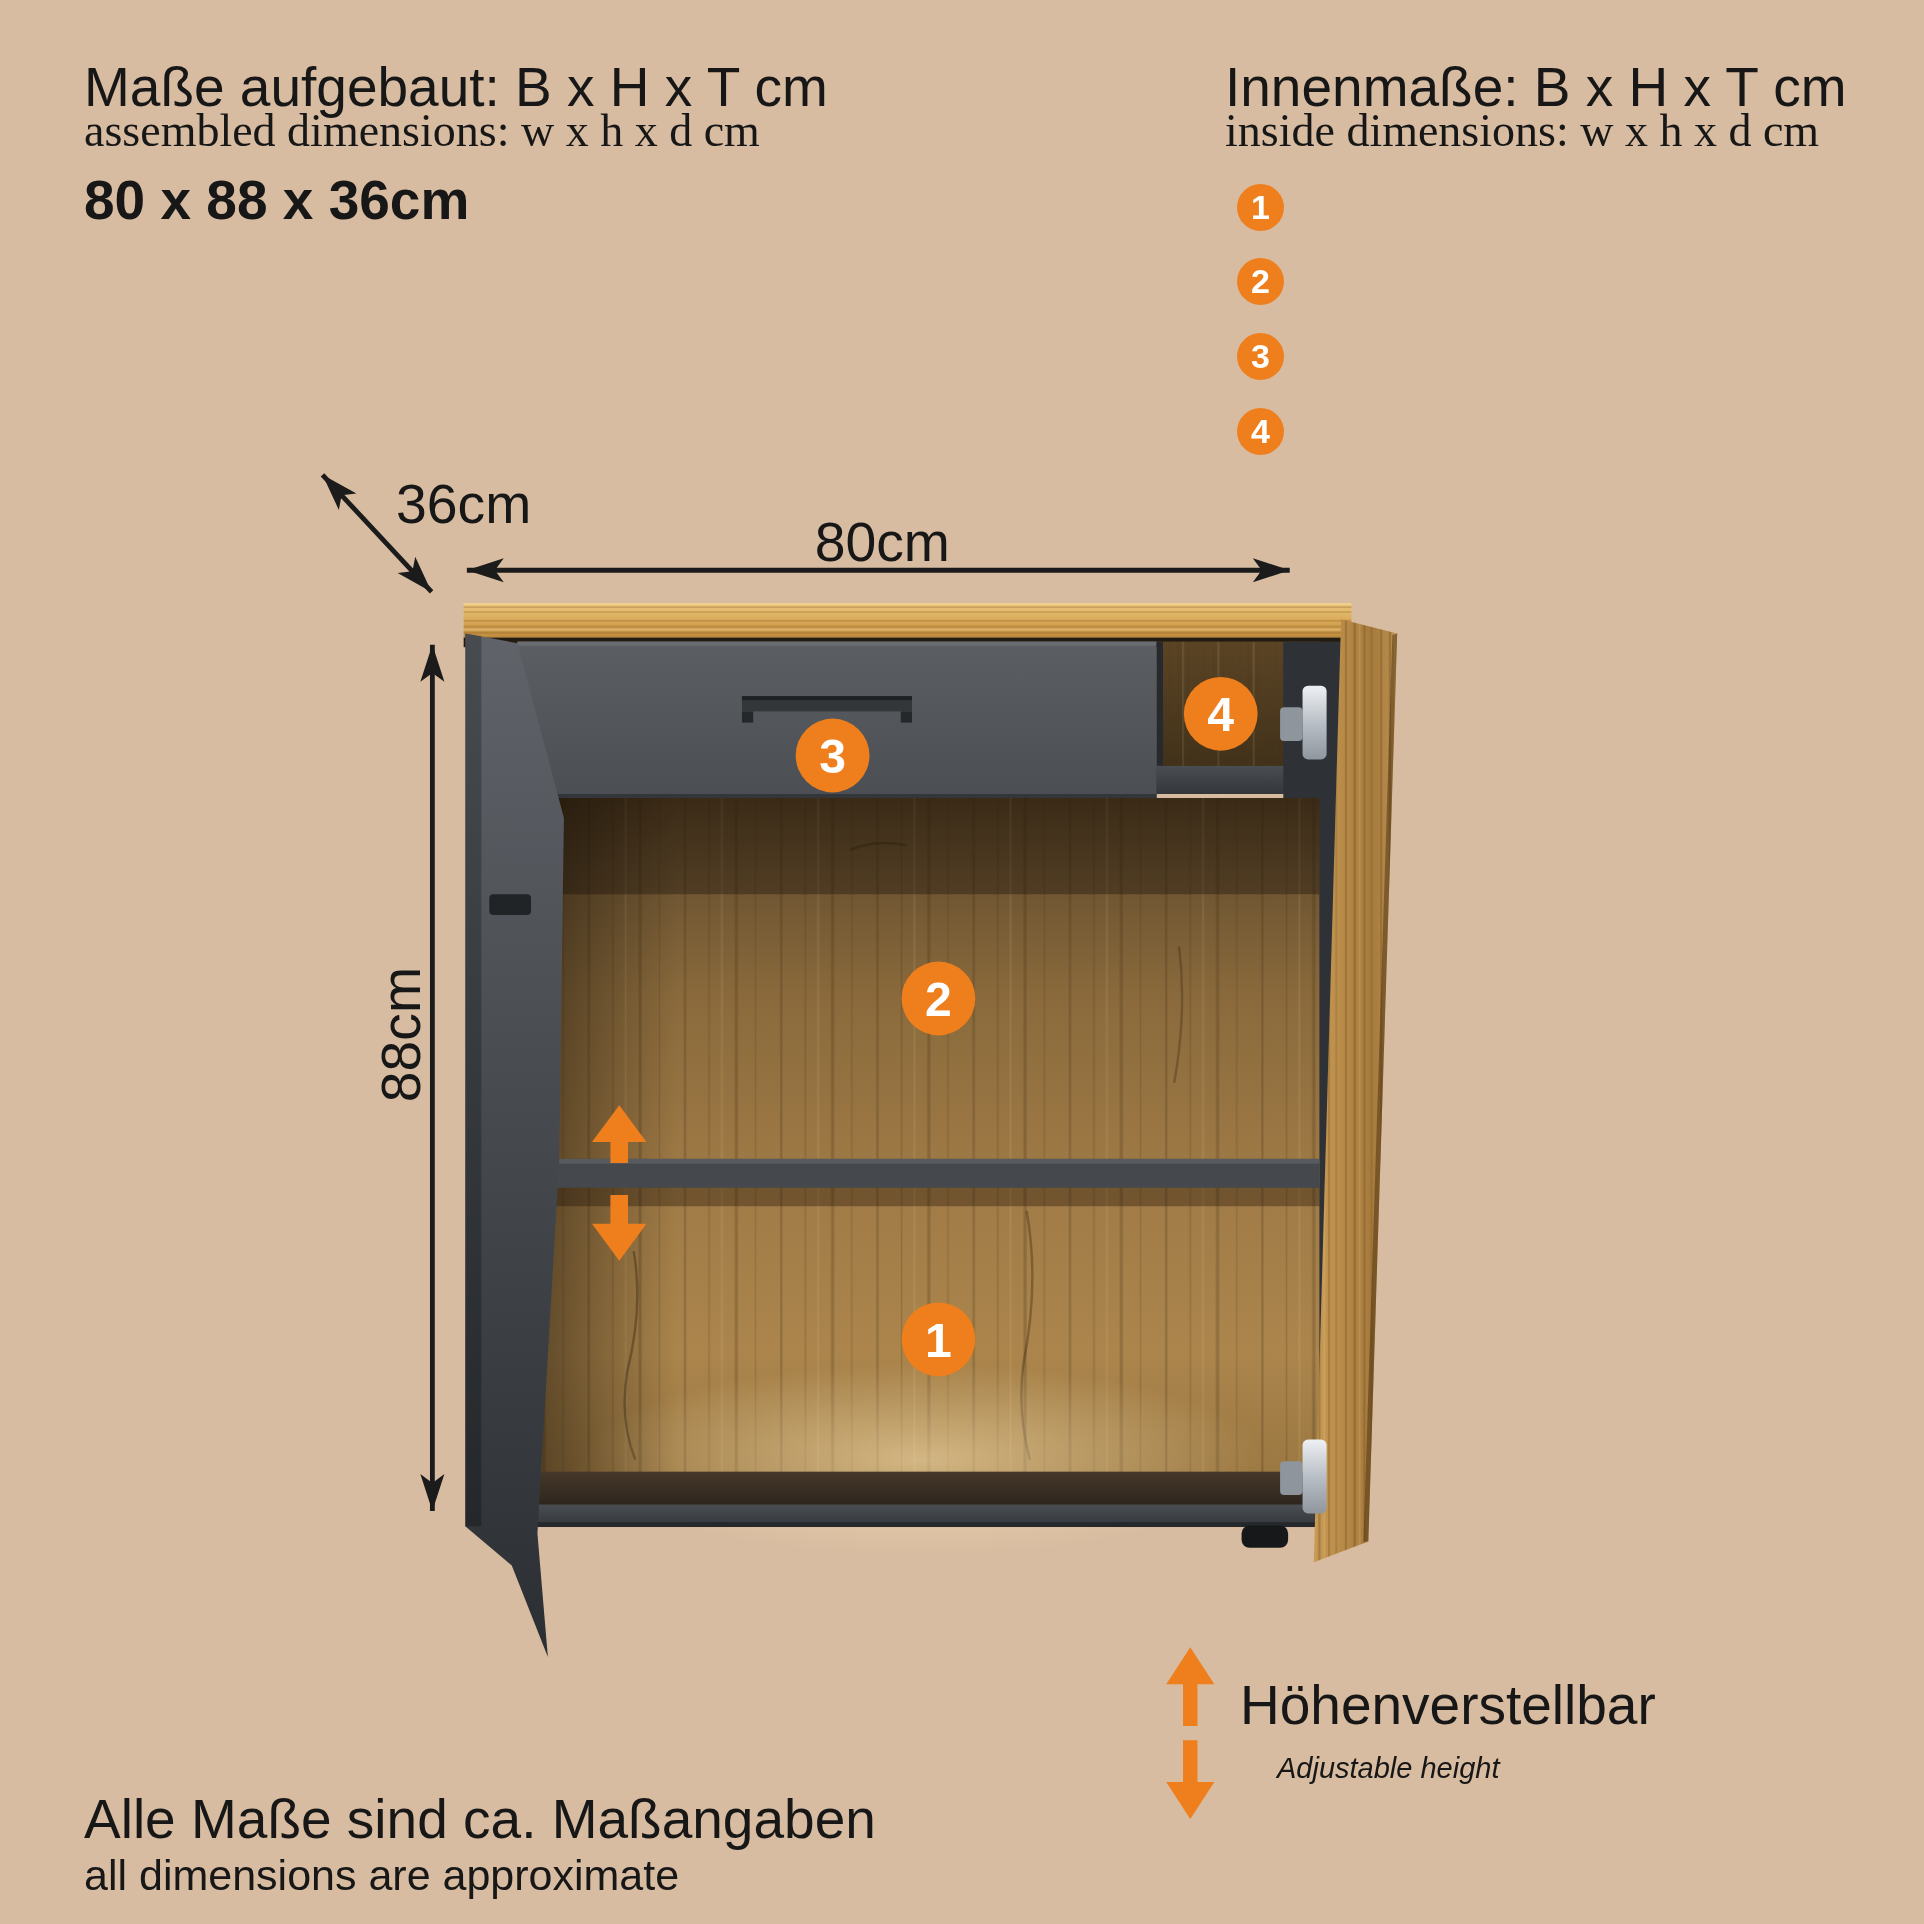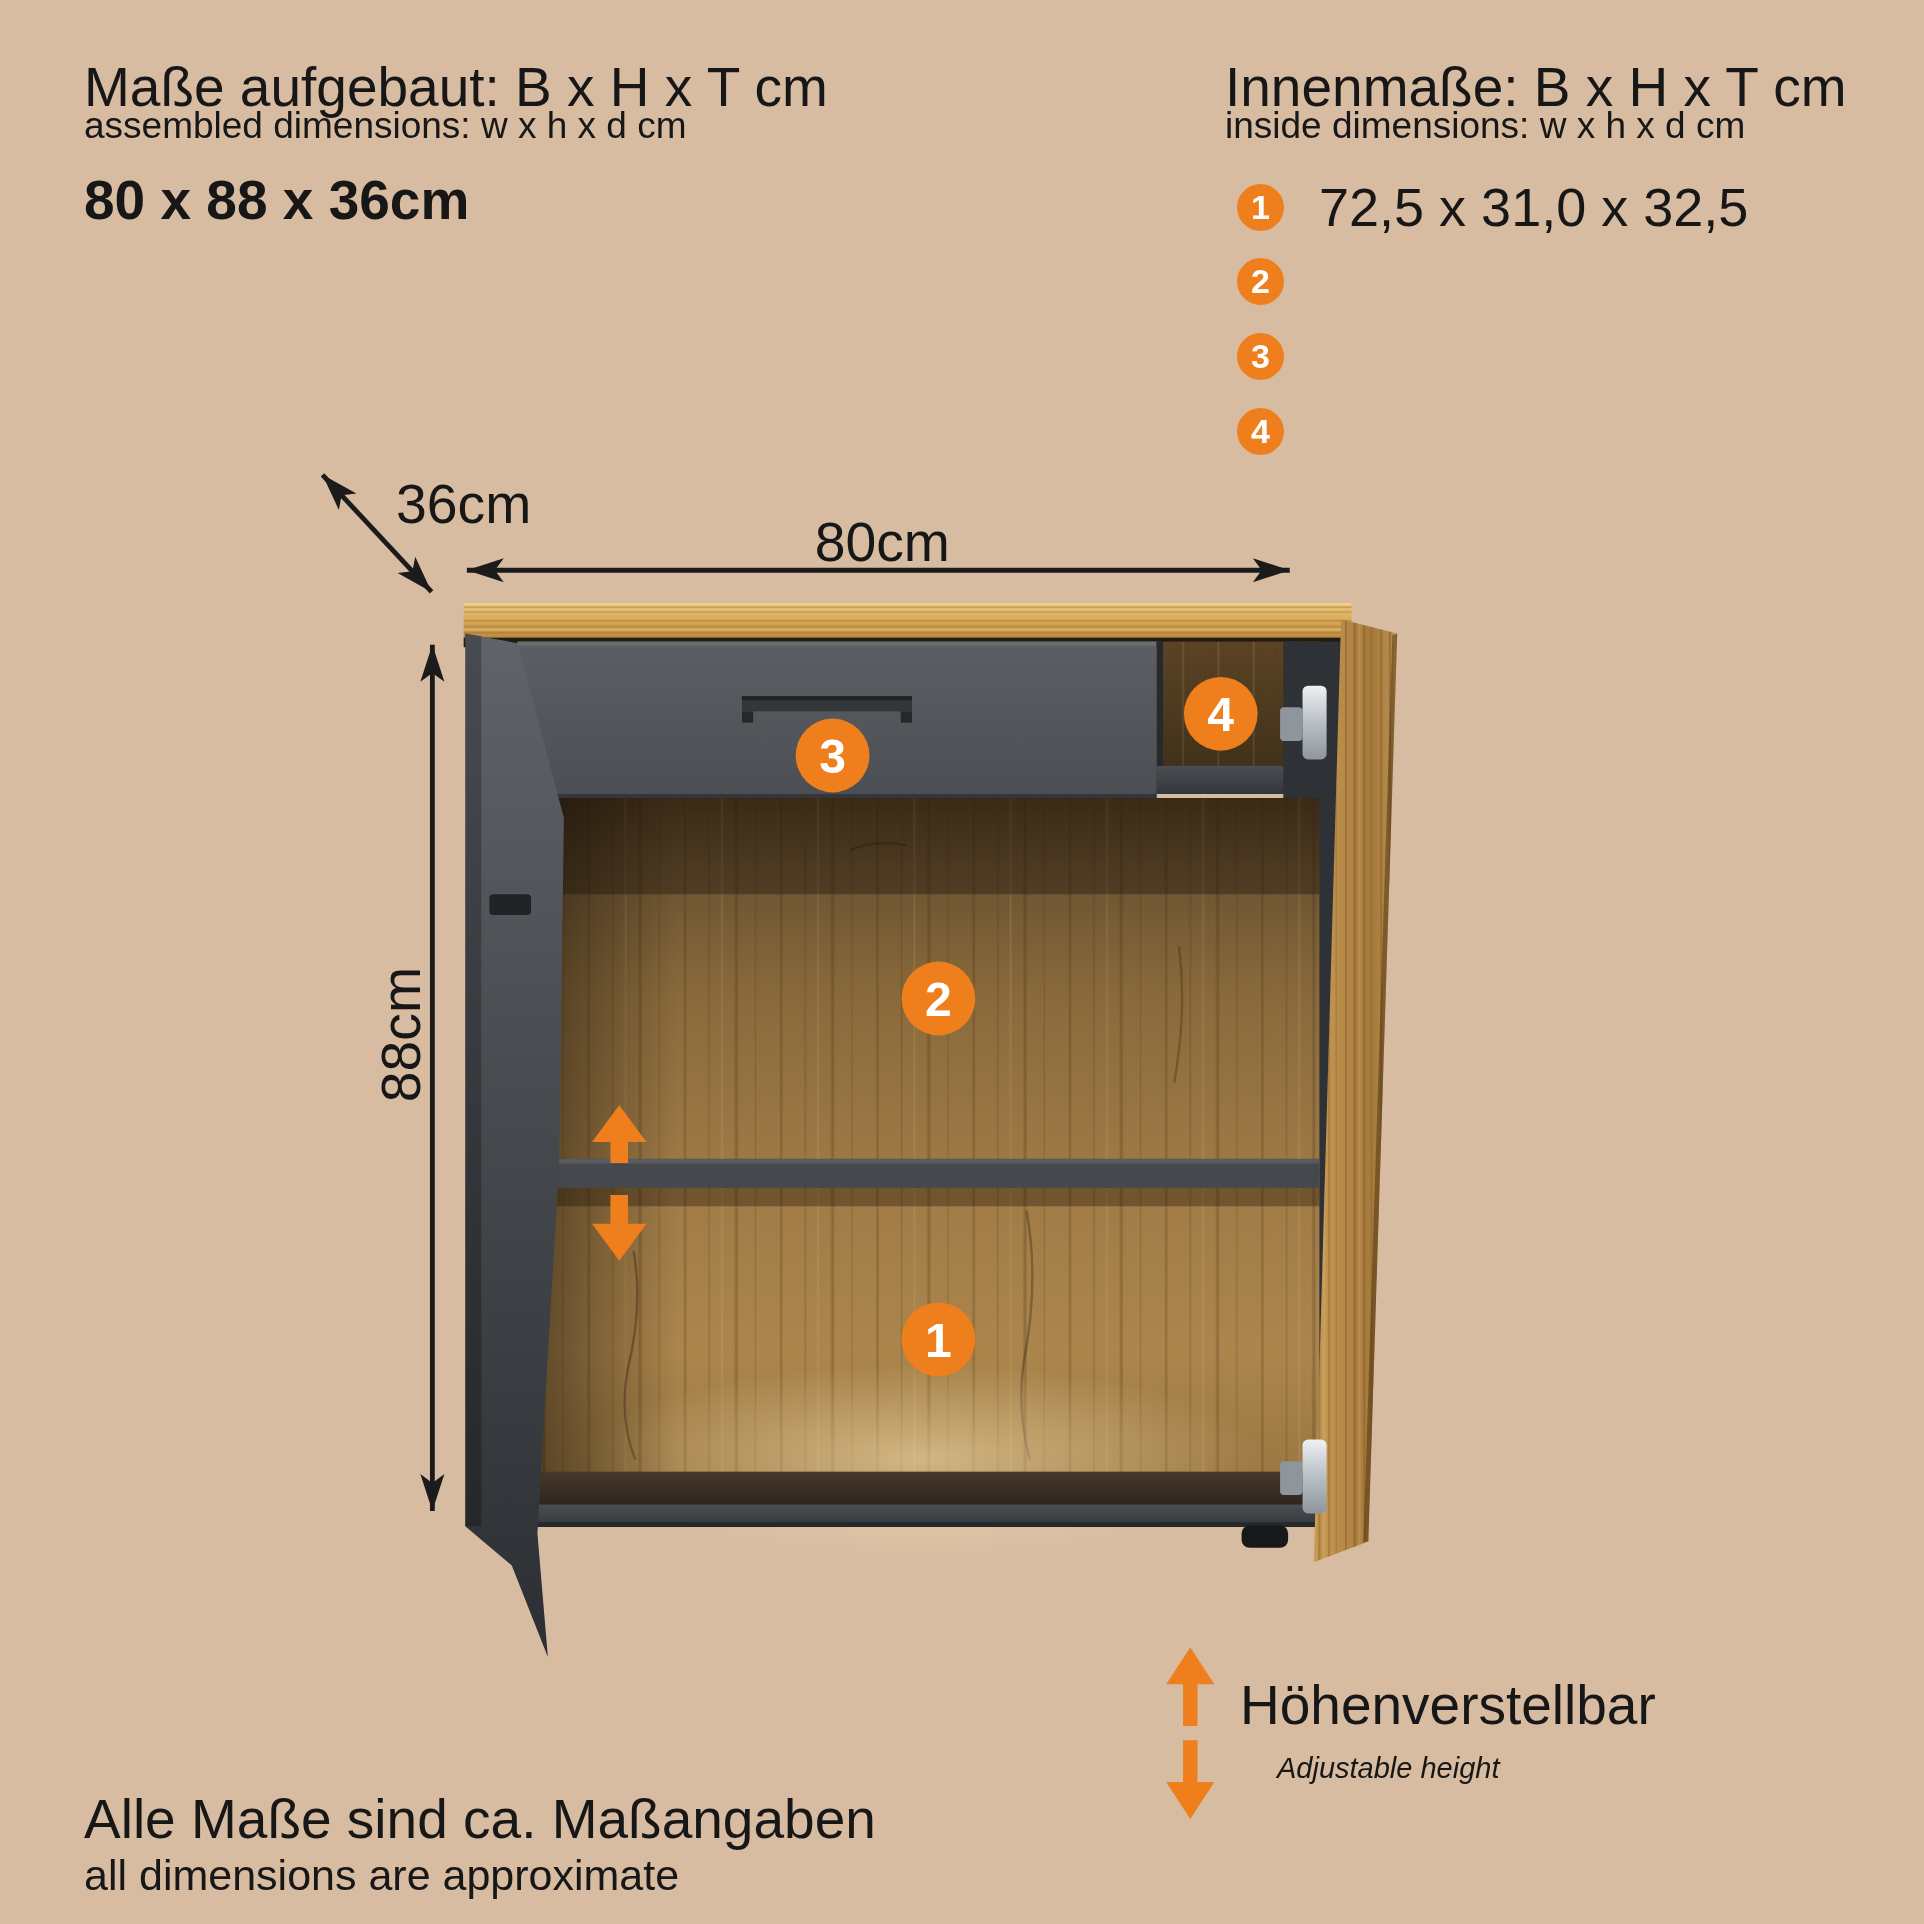--- a/index.html
+++ b/index.html
@@ -4,21 +4,21 @@
 <style>
   html,body{margin:0;padding:0;}
   body{
     width:1925px;height:1924px;position:relative;overflow:hidden;
     background:#d8bca1;
     font-family:"Liberation Sans", sans-serif;
     color:#171717;
   }
   .abs{position:absolute;}
   .hdr-title{font-size:55px;line-height:1.04;white-space:nowrap;margin-top:24px;}
-  .hdr-sub{font-size:37px;line-height:1.04;white-space:nowrap;}
+  .hdr-sub{font-size:46px;line-height:1.04;white-space:nowrap;font-family:Liberation Serif, serif;}
   .hdr-value{font-size:55px;line-height:1.04;white-space:nowrap;}
   .key-row{position:absolute;display:flex;align-items:center;height:72px;}
   .key-circle{
     width:47px;height:47px;border-radius:50%;
     background:#ee7f1c;color:#fff;font-weight:bold;font-size:34px;
     display:flex;align-items:center;justify-content:center;flex:0 0 auto;
   }
   .key-dims{font-size:54px;margin-left:35px;white-space:nowrap;}
   .legend-de{font-size:55px;white-space:nowrap;}
   .legend-en{font-size:29px;white-space:nowrap;font-style:italic;}
@@ -33,21 +33,20 @@
 
 <div class="abs hdr-title" style="left:84px;top:35px;">Maße aufgebaut: B x H x T cm</div>
 <div class="abs hdr-sub" style="left:84px;top:107px;">assembled dimensions: w x h x d cm</div>
 <div class="abs hdr-value" style="left:84px;top:172px;font-weight:bold;">80 x 88 x 36cm</div>
 
 <div class="abs hdr-title" style="left:1225px;top:35px;text-align:right;">Innenmaße: B x H x T cm</div>
 <div class="abs hdr-sub" style="left:1225px;top:107px;">inside dimensions: w x h x d cm</div>
 
 <div class="key-row" style="left:1237px;top:171px;">
   <div class="key-circle">1</div>
-  <div class="key-dims">72,5 x 31,0 x 32,5</div>
 </div>
 <div class="key-row" style="left:1237px;top:245px;">
   <div class="key-circle">2</div>
 </div>
 <div class="key-row" style="left:1237px;top:320px;">
   <div class="key-circle">3</div>
 </div>
 <div class="key-row" style="left:1237px;top:395px;">
   <div class="key-circle">4</div>
 </div>

